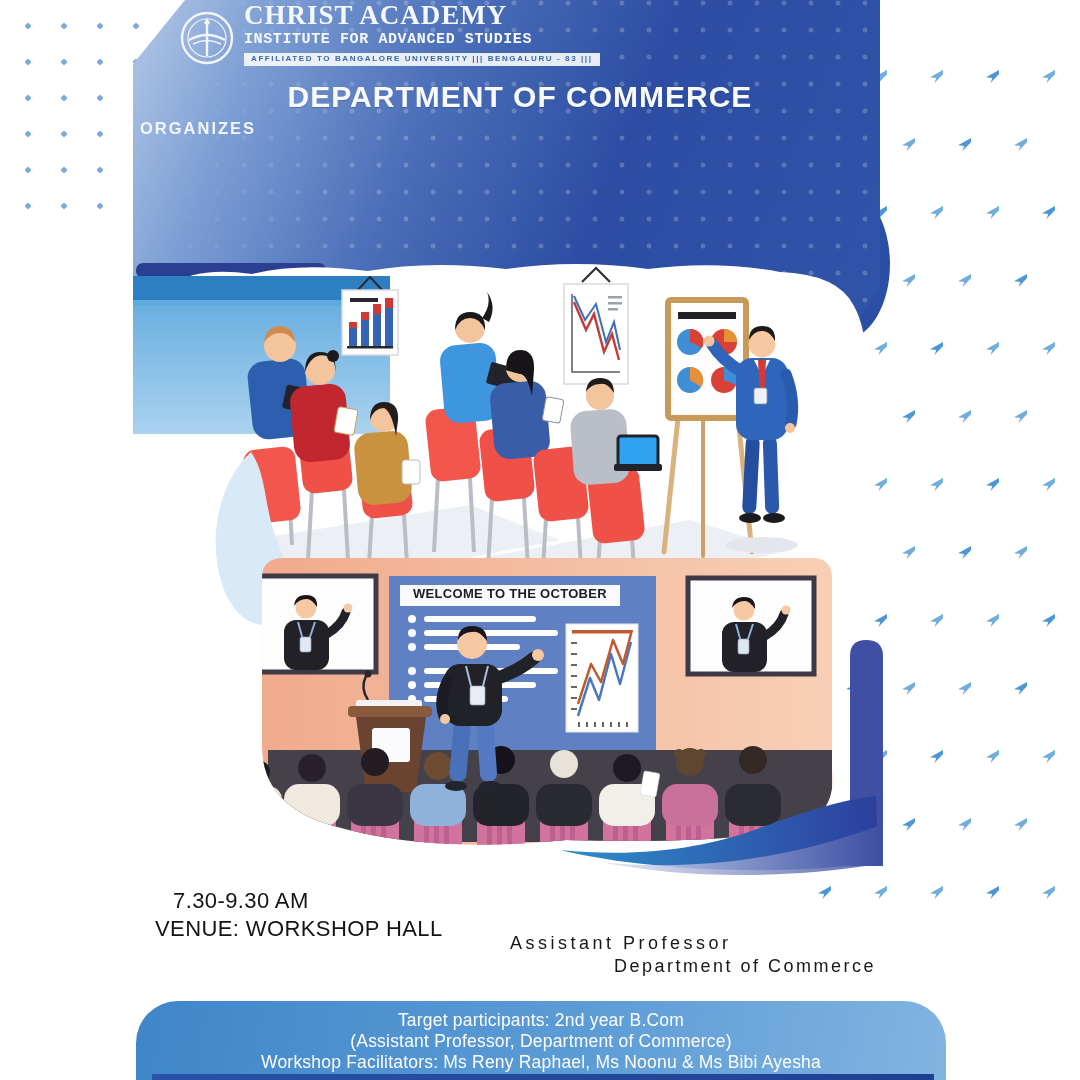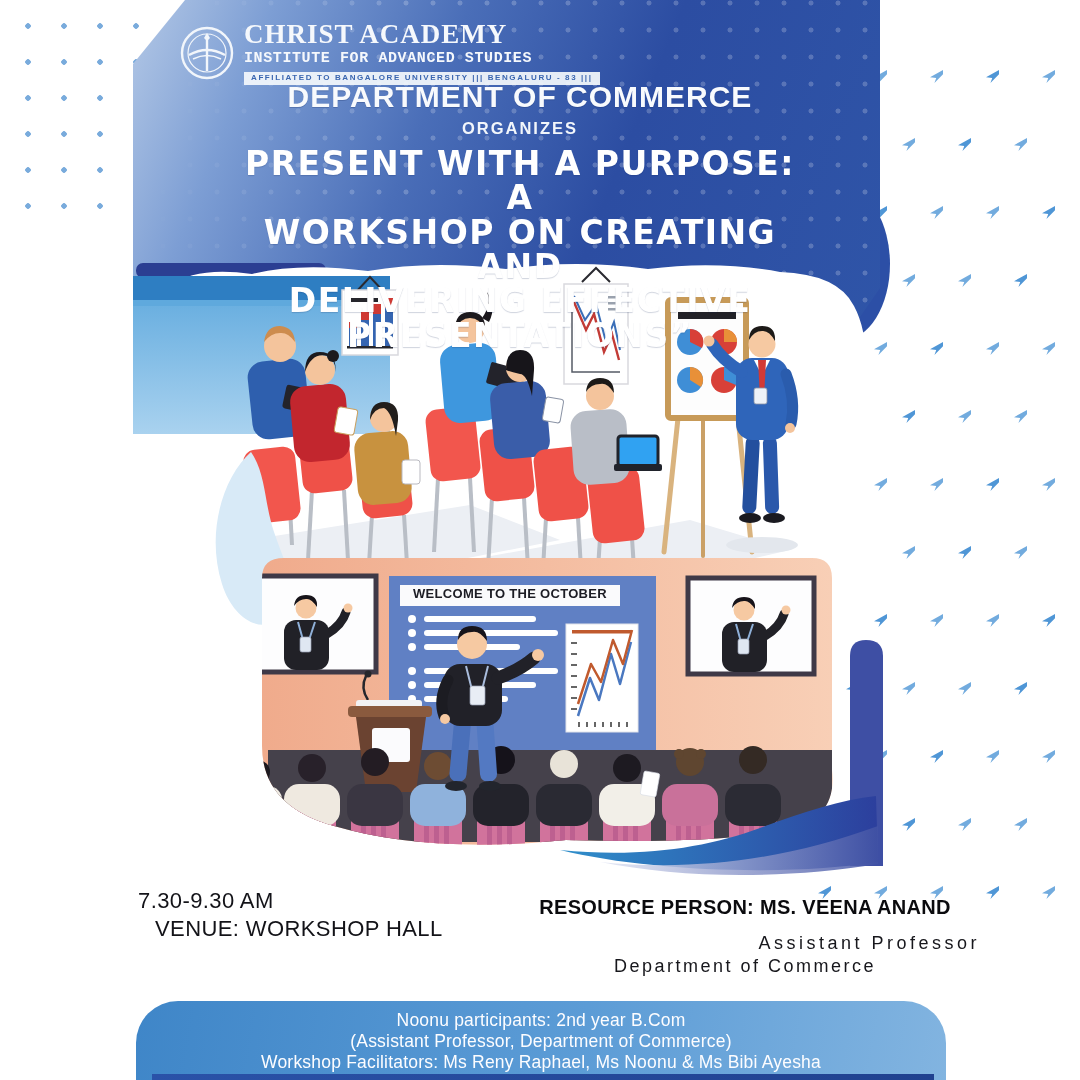--- a/index.html
+++ b/index.html
@@ -17,49 +17,49 @@
      clip-path:polygon(0 64px,52px 0,100% 0,100% 80%,96% 92%,87% 100%,9% 100%,2% 93%,0 82%);}
   .header-dots{position:absolute;inset:0;opacity:.32;
      background-image:radial-gradient(circle at 3px 3px,rgba(255,255,255,.65) 2.2px,transparent 2.8px);
      background-size:27px 27px;
      -webkit-mask-image:linear-gradient(100deg,transparent 6%,#000 34%);
      mask-image:linear-gradient(100deg,transparent 6%,#000 34%);}
   .header-bulge{position:absolute;left:796px;top:188px;width:94px;height:152px;border-radius:50%;
      background:#2c4fa6;z-index:2;}
   .artwork{position:absolute;left:0;top:0;z-index:3;pointer-events:none;}
   
-  .logo-row{position:absolute;left:179px;top:21px;z-index:4;display:flex;align-items:center;}
+  .logo-row{position:absolute;left:179px;top:2px;z-index:4;display:flex;align-items:flex-end;}
   .crest{width:56px;height:56px;flex:0 0 auto;}
   .logo-text{margin-left:9px;color:#f5f8fc;}
   .academy-name{font-family:"Liberation Serif","DejaVu Serif",serif;font-weight:bold;font-size:27px;
      letter-spacing:1px;line-height:1;}
   .institute-name{font-family:Liberation Mono, monospace;font-weight:bold;font-size:15px;
      letter-spacing:.6px;line-height:1;margin-top:3px;}
   .affiliation-strip{margin-top:3px;display:inline-block;background:rgba(244,248,252,.92);
      color:#3a66b0;font-size:8px;font-weight:bold;letter-spacing:1.6px;padding:2px 7px;line-height:1.1;}
   .dept-line{position:absolute;left:140px;top:80px;width:760px;text-align:center;z-index:4;
      color:#f8fafd;font-weight:bold;font-size:30px;letter-spacing:1px;
      text-shadow:0 1px 0 rgba(20,40,90,.25);}
-  .organizes-line{position:absolute;left:140px;top:119px;width:760px;text-align:center;z-index:4;
+  .organizes-line{position:absolute;left:140px;top:119px;width:760px;text-align:left;z-index:4;
      color:#f2f6fb;font-weight:bold;font-size:16.5px;letter-spacing:2px;}
   .main-title{position:absolute;left:225px;top:147px;width:590px;text-align:center;z-index:4;
      color:#ffffff;font-weight:bold;font-size:33px;line-height:1.04;letter-spacing:1.5px;
      font-family:"DejaVu Sans","Liberation Sans",sans-serif;
      text-shadow:0 1px 1px rgba(20,40,90,.2);}
   
   .screen-banner-text{position:absolute;left:400px;top:586px;width:220px;text-align:center;z-index:4;
      color:#1c1c24;font-weight:bold;font-size:13px;letter-spacing:.3px;}
   
   .event-date{position:absolute;left:154px;top:851px;z-index:4;color:#1b57c8;
      font-weight:bold;font-size:30px;letter-spacing:.5px;}
-  .event-time{position:absolute;left:138px;top:888px;z-index:4;color:#131318;font-size:22px;letter-spacing:.4px;}
+  .event-time{position:absolute;left:173px;top:888px;z-index:4;color:#131318;font-size:22px;letter-spacing:.4px;}
   .event-venue{position:absolute;left:155px;top:916px;z-index:4;color:#131318;font-size:22px;letter-spacing:.4px;}
   .resource-line{position:absolute;left:510px;top:896px;width:470px;text-align:center;z-index:4;
      color:#0b0b0e;font-weight:bold;font-size:20px;letter-spacing:.3px;}
-  .resource-designation{position:absolute;left:510px;top:933px;width:470px;text-align:right;z-index:4;
+  .resource-designation{position:absolute;left:510px;top:933px;width:470px;text-align:left;z-index:4;
      color:#17171c;font-size:18px;letter-spacing:3.5px;}
   .resource-dept{position:absolute;left:510px;top:956px;width:470px;text-align:center;z-index:4;
      color:#17171c;font-size:18px;letter-spacing:2.5px;}
   
   .footer-bar{position:absolute;left:136px;top:1001px;width:810px;height:79px;z-index:4;
      background:linear-gradient(100deg,#3f86c8 0%,#5c9cd6 55%,#82b4e0 100%);
      border-radius:42px 42px 0 0;color:#fdfdff;text-align:center;
      display:flex;flex-direction:column;justify-content:flex-start;padding-top:9px;box-sizing:border-box;}
   .footer-bar div{font-size:17.5px;line-height:21px;letter-spacing:.2px;}
   .bottom-strip{position:absolute;left:152px;top:1074px;width:782px;height:6px;z-index:5;
@@ -457,36 +457,29 @@
     <div class="logo-text">
       <div class="academy-name">CHRIST ACADEMY</div>
       <div class="institute-name">INSTITUTE FOR ADVANCED STUDIES</div>
       <div class="affiliation-strip">AFFILIATED TO BANGALORE UNIVERSITY ||| BENGALURU - 83 |||</div>
     </div>
   </div>
 
   <div class="dept-line">DEPARTMENT OF COMMERCE</div>
   <div class="organizes-line">ORGANIZES</div>
 
-  <div class="main-title">
-    <div>PRESENT WITH A PURPOSE: A</div>
-    <div>WORKSHOP ON CREATING AND</div>
-    <div>DELIVERING EFFECTIVE</div>
-    <div>PRESENTATIONS”</div>
-  </div>
 
   <div class="screen-banner-text">WELCOME TO THE OCTOBER</div>
 
   <div class="event-time">7.30-9.30 AM</div>
   <div class="event-venue">VENUE: WORKSHOP HALL</div>
 
-  <div class="resource-line">RESOURCE PERSON: MS. VEENA ANAND</div>
   <div class="resource-designation">Assistant Professor</div>
   <div class="resource-dept">Department of Commerce</div>
 
   <div class="footer-bar">
-    <div>Noonu participants: 2nd year B.Com</div>
+    <div>Target participants: 2nd year B.Com</div>
     <div>(Assistant Professor, Department of Commerce)</div>
     <div>Workshop Facilitators: Ms Reny Raphael, Ms Noonu &amp; Ms Bibi Ayesha</div>
   </div>
   <div class="bottom-strip"></div>
 
 </div>
 
 </body></html>

